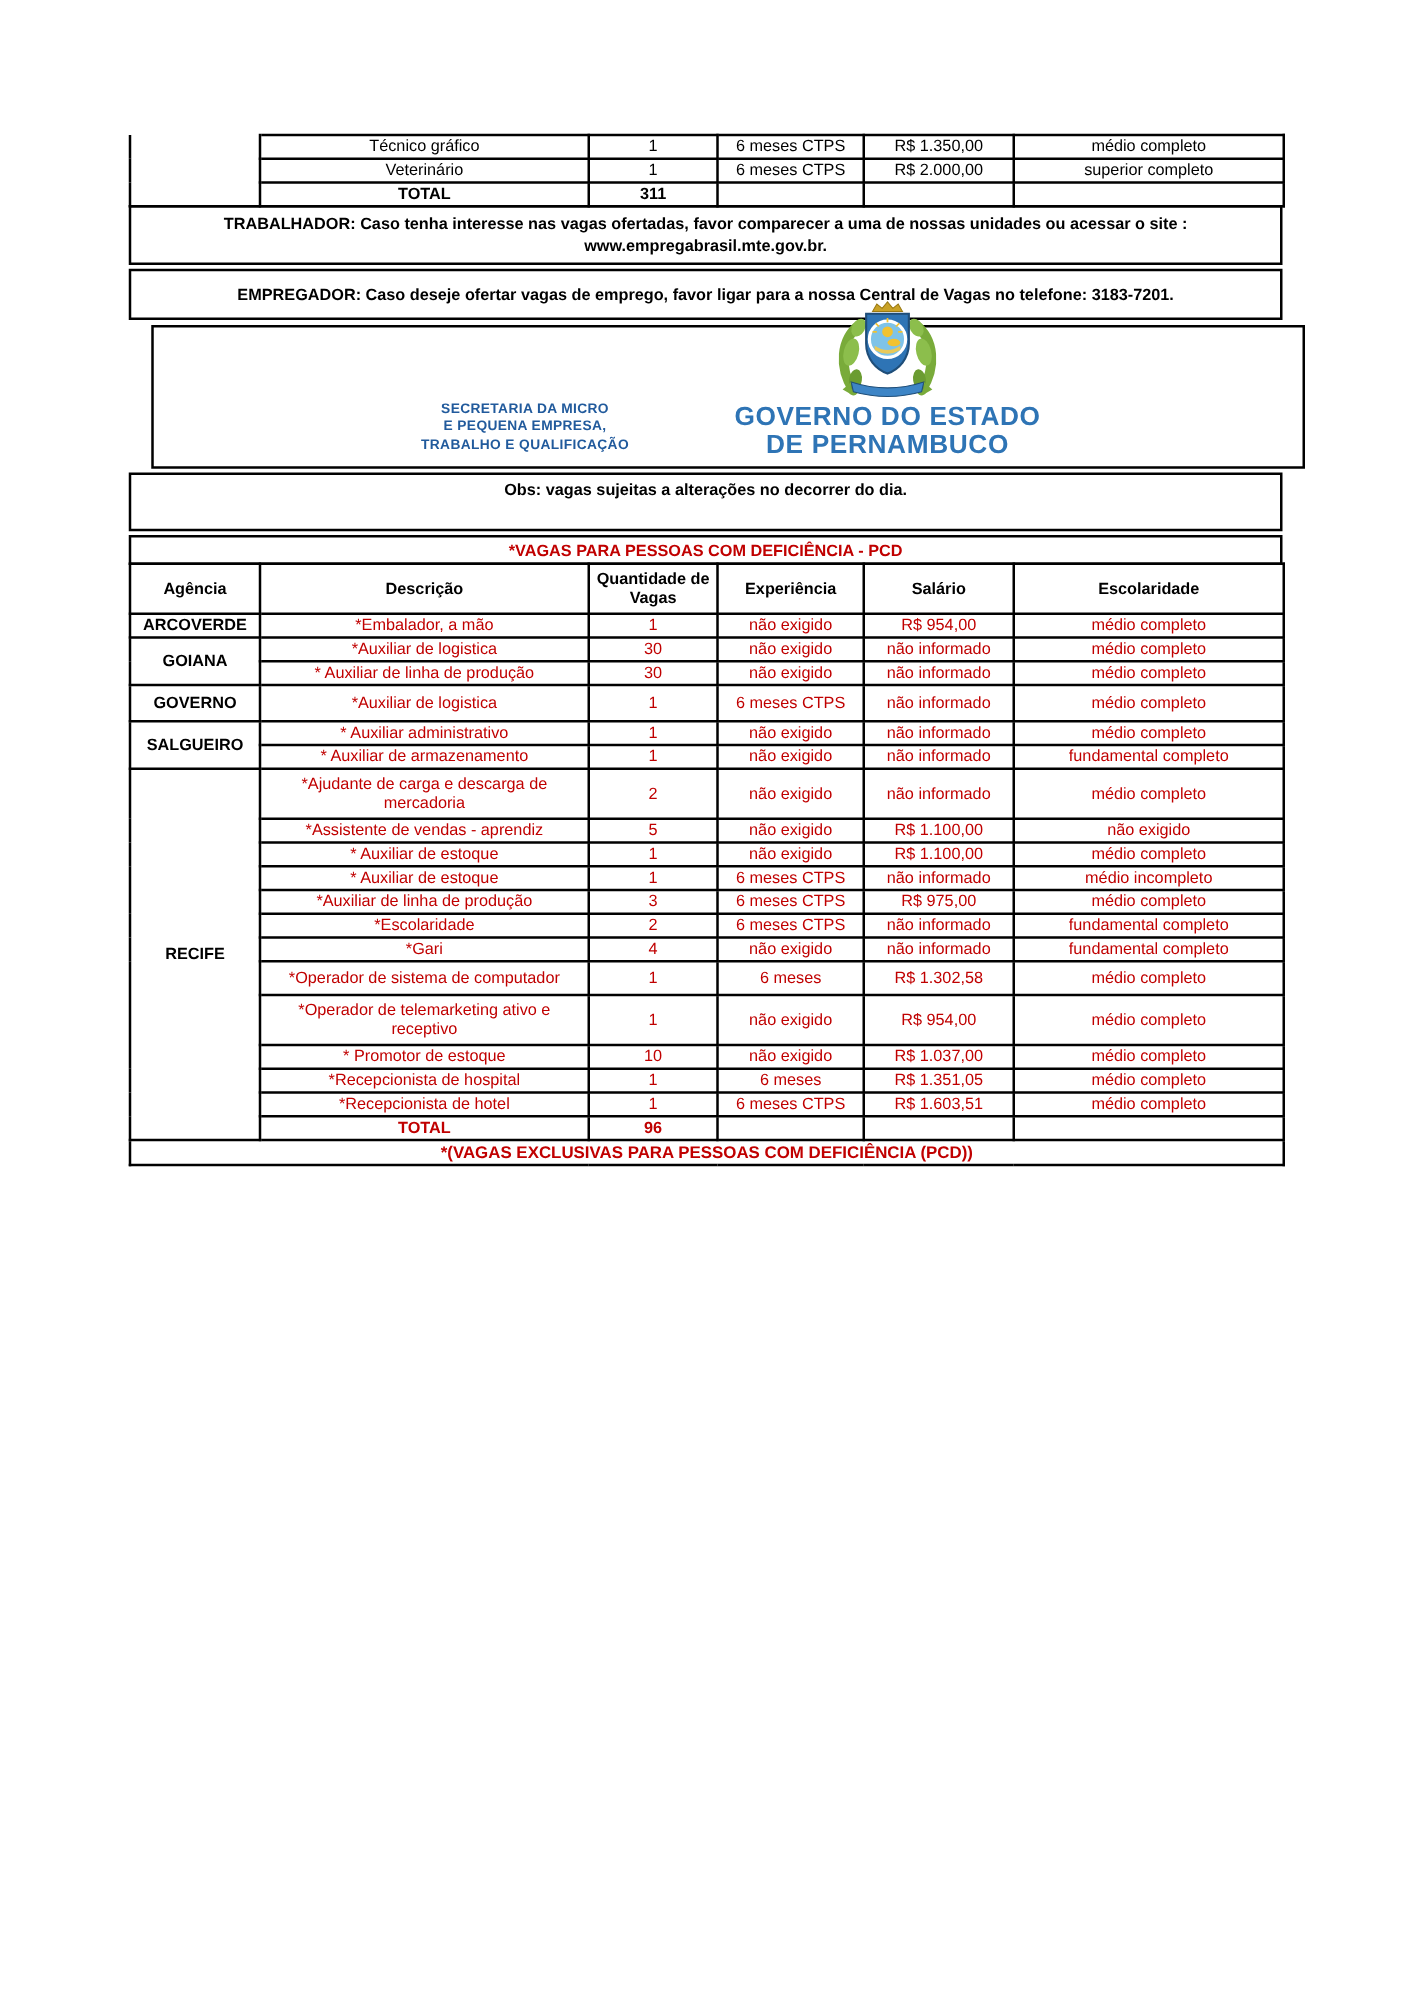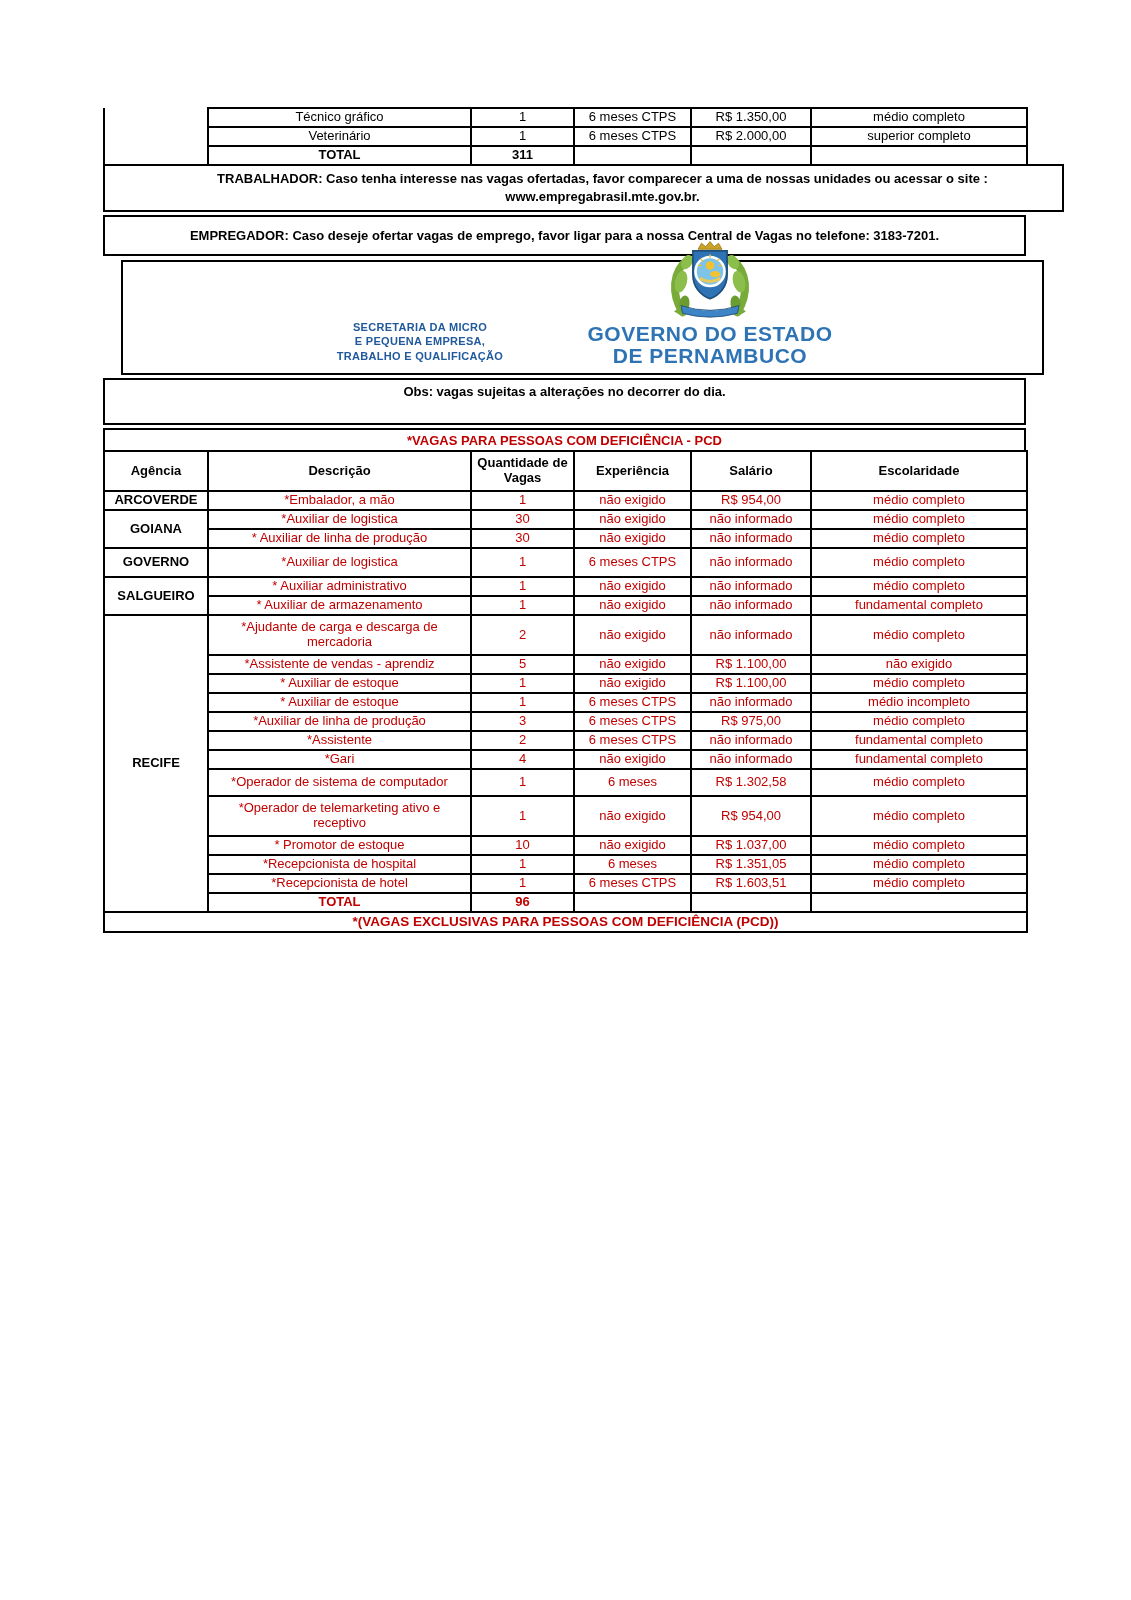--- a/index.html
+++ b/index.html
@@ -27,21 +27,21 @@
   .redb{color:#C00000;font-weight:bold;}
   tr.h23{height:19px}
   tr.h29{height:29px}
   tr.h34{height:27px}
   tr.h40{height:40px}
   .agency-cell{font-weight:bold;font-size:13px;}
 
   
   .box{border:2px solid #000;width:919px;box-sizing:content-box;}
   .note-box{margin-top:-2px;text-align:center;font-weight:bold;font-size:13px;}
-  .note-box.worker{height:42px;padding-top:2px;padding-left:38px;}
+  .note-box.worker{height:42px;padding-top:2px;}
   .note-box.worker .line{margin-top:3px;}
   .note-box.employer{margin-top:3px;height:37px;display:flex;align-items:center;justify-content:center;}
 
   
   .logo-box{margin-top:4px;height:111px;display:flex;align-items:flex-end;justify-content:center;margin-left:18px;}
   .secretariat{width:230px;text-align:center;font-weight:bold;font-size:11px;
     color:#215A9C;letter-spacing:.3px;line-height:1.3;margin:0 25px 10px 0;}
   .gov-block{width:300px;text-align:center;margin-bottom:6px;}
   .gov-text{font-weight:bold;font-size:21px;color:#2E74B5;line-height:1.05;letter-spacing:.5px;}
   .crest{display:block;margin:0 auto 2px auto;}
@@ -250,21 +250,21 @@
       <td class="red">médio incompleto</td>
     </tr>
     <tr class="h23">
       <td class="red">*Auxiliar de linha de produção</td>
       <td class="red">3</td>
       <td class="red">6 meses CTPS</td>
       <td class="red">R$ 975,00</td>
       <td class="red">médio completo</td>
     </tr>
     <tr class="h23">
-      <td class="red">*Assistente</td>
+      <td class="red">*Escolaridade</td>
       <td class="red">2</td>
       <td class="red">6 meses CTPS</td>
       <td class="red">não informado</td>
       <td class="red">fundamental completo</td>
     </tr>
     <tr class="h23">
       <td class="red">*Gari</td>
       <td class="red">4</td>
       <td class="red">não exigido</td>
       <td class="red">não informado</td>

